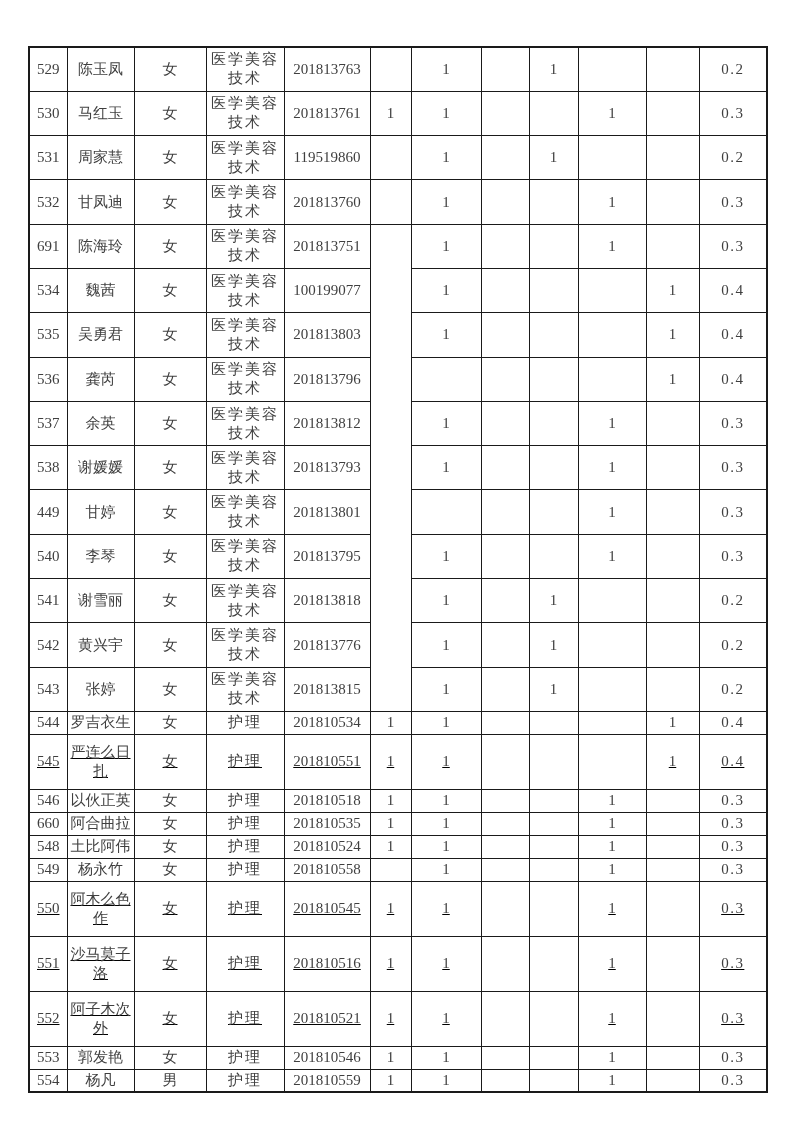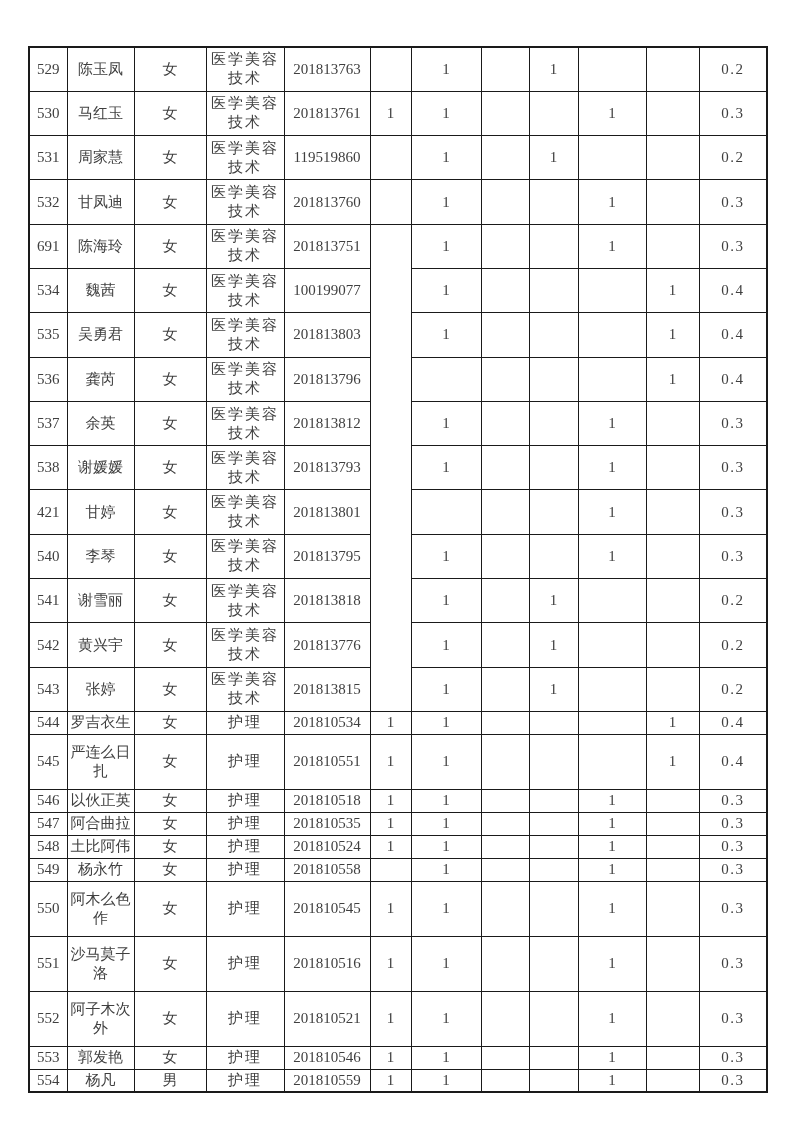--- a/index.html
+++ b/index.html
@@ -42,21 +42,21 @@
   .c-major  { width: 78px; }
   .c-id     { width: 86px; }
   .c-a      { width: 41px; }
   .c-b      { width: 70px; }
   .c-c      { width: 48px; }
   .c-d      { width: 49px; }
   .c-e      { width: 68px; }
   .c-f      { width: 53px; }
   .c-score  { width: 68px; }
   tr.row-tall   { height: 44.3px; }
-  tr.row-double { height: 55px; }
+  tr.row-double { height: 55px; text-decoration: underline; }
   tr.row-short  { height: 23px; }
   td.col-major  { letter-spacing: 2px; }
   td.col-score  { letter-spacing: 1.5px; margin-left: 44px; }
 </style>
 </head>
 <body>
 
 <div class="page">
   <table class="roster">
     <colgroup>
@@ -213,21 +213,21 @@
 技术</td>
           <td class="col-student_id">201813793</td>
           <td class="col-col_b">1</td>
           <td class="col-col_c"></td>
           <td class="col-col_d"></td>
           <td class="col-col_e">1</td>
           <td class="col-col_f"></td>
           <td class="col-score">0.3</td>
         </tr>
         <tr class="row-tall">
-          <td class="col-no">421</td>
+          <td class="col-no">449</td>
           <td class="col-name">甘婷</td>
           <td class="col-gender">女</td>
           <td class="col-major">医学美容
 技术</td>
           <td class="col-student_id">201813801</td>
           <td class="col-col_b"></td>
           <td class="col-col_c"></td>
           <td class="col-col_d"></td>
           <td class="col-col_e">1</td>
           <td class="col-col_f"></td>
@@ -326,21 +326,21 @@
           <td class="col-student_id">201810518</td>
           <td class="col-col_a">1</td>
           <td class="col-col_b">1</td>
           <td class="col-col_c"></td>
           <td class="col-col_d"></td>
           <td class="col-col_e">1</td>
           <td class="col-col_f"></td>
           <td class="col-score">0.3</td>
         </tr>
         <tr class="row-short">
-          <td class="col-no">547</td>
+          <td class="col-no">660</td>
           <td class="col-name">阿合曲拉</td>
           <td class="col-gender">女</td>
           <td class="col-major">护理</td>
           <td class="col-student_id">201810535</td>
           <td class="col-col_a">1</td>
           <td class="col-col_b">1</td>
           <td class="col-col_c"></td>
           <td class="col-col_d"></td>
           <td class="col-col_e">1</td>
           <td class="col-col_f"></td>

